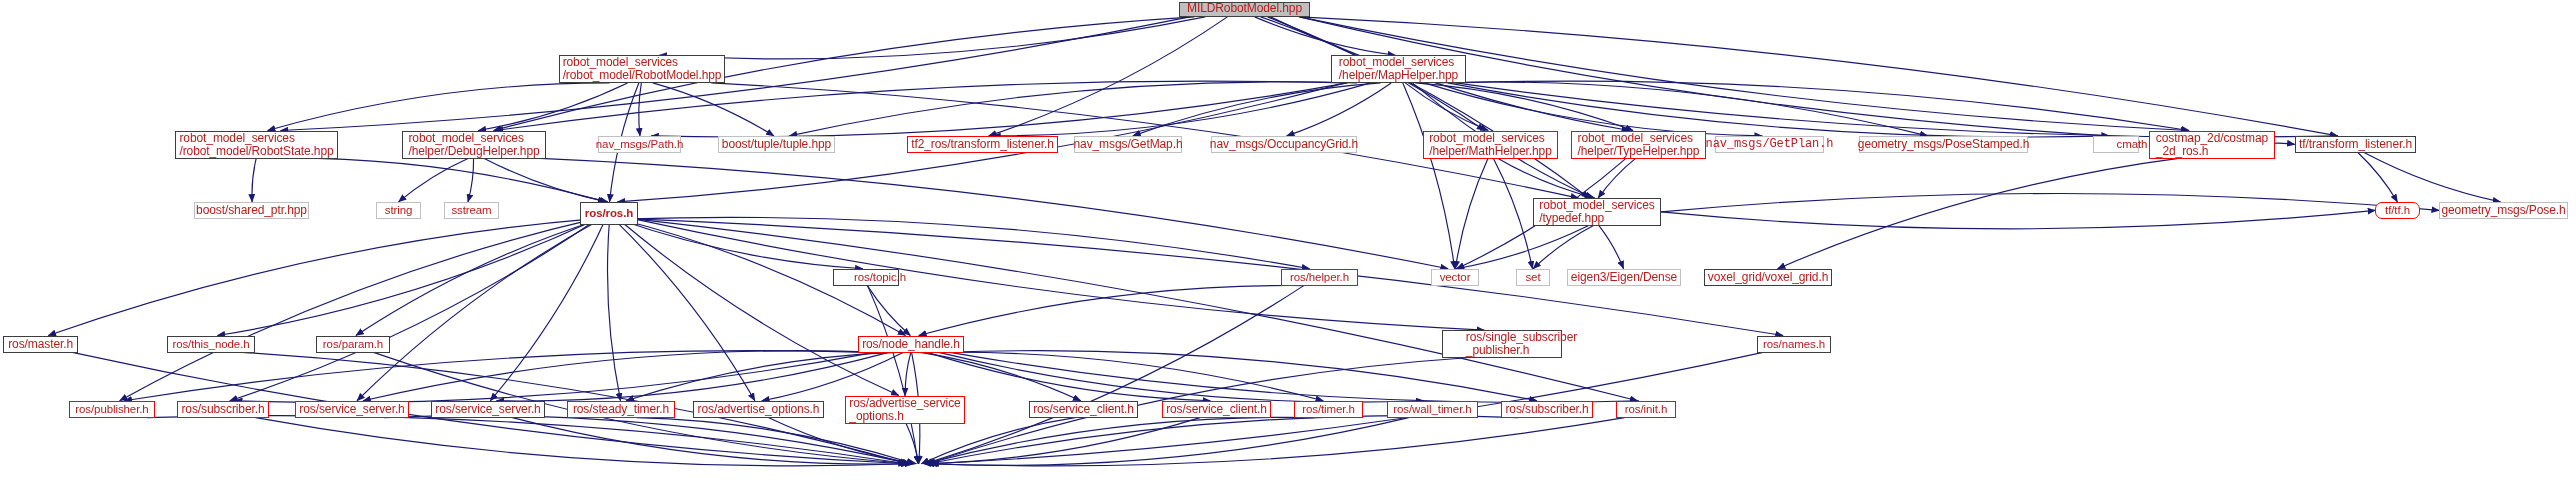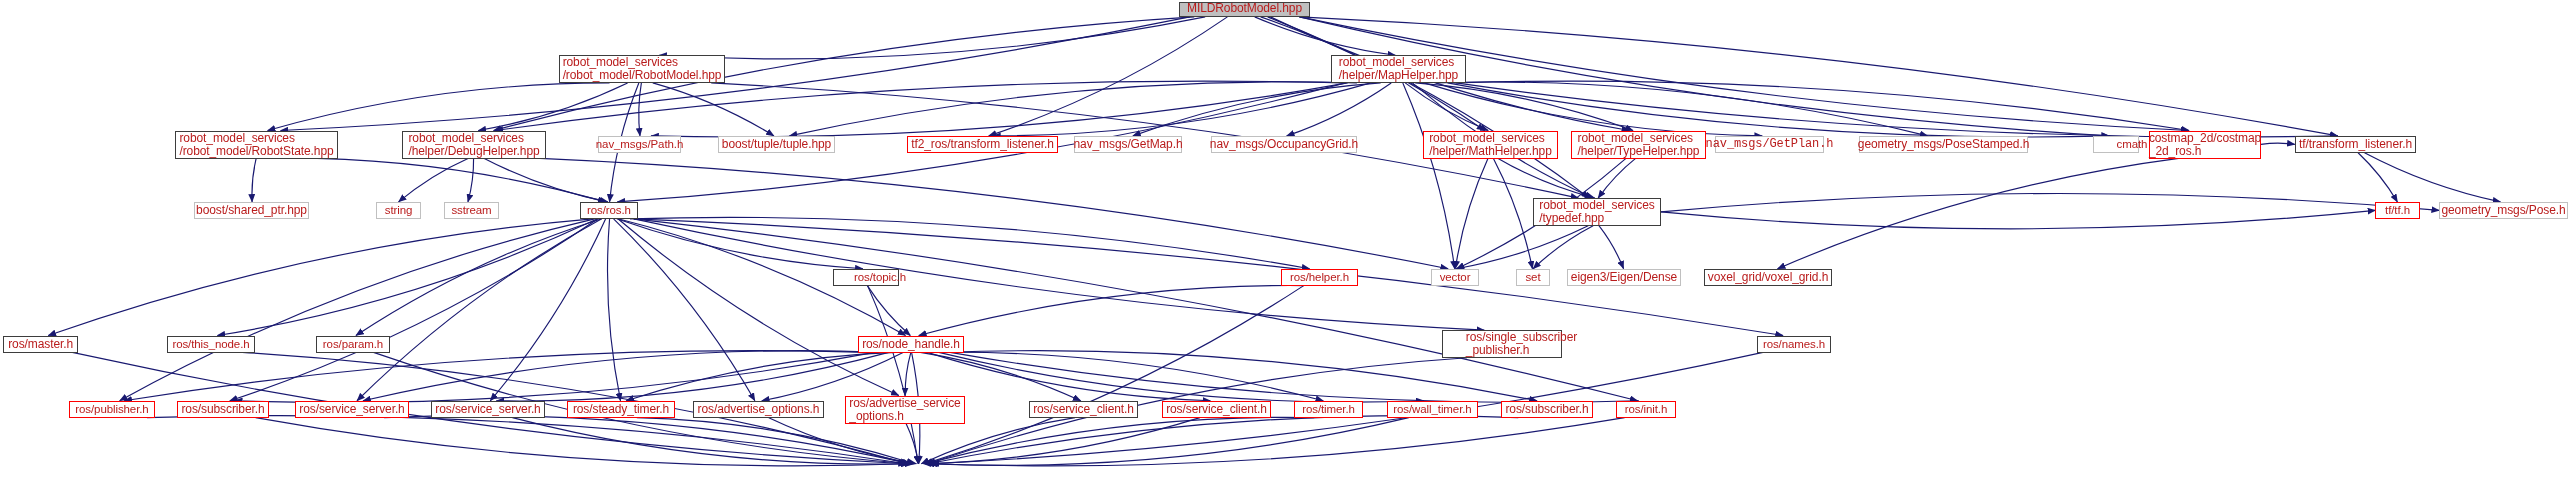--- a/index.html
+++ b/index.html
@@ -191,30 +191,30 @@
       <div class="node red" title="tf2_ros/transform_listener.h" style="left: 907px; top: 136px; width: 151px; height: 17px;">tf2_ros/transform_listener.h</div>
       <div class="node ext" title="nav_msgs/GetMap.h" style="left: 1074px; top: 136px; width: 108px; height: 17px;">nav_msgs/GetMap.h</div>
       <div class="node ext" title="nav_msgs/OccupancyGrid.h" style="left: 1211px; top: 136px; width: 146px; height: 17px;">nav_msgs/OccupancyGrid.h</div>
       <div class="node red" title="robot_model_services/helper/MathHelper.hpp" style="left: 1423px; top: 131px; width: 135px; height: 28px;">robot_model_services
 /helper/MathHelper.hpp</div>
       <div class="node red" title="robot_model_services/helper/TypeHelper.hpp" style="left: 1571px; top: 131px; width: 135px; height: 28px;">robot_model_services
 /helper/TypeHelper.hpp</div>
       <div class="node ext" title="nav_msgs/GetPlan.h" style="left: 1715px; top: 136px; width: 109px; height: 17px; font-family: Liberation Mono, monospace;">nav_msgs/GetPlan.h</div>
       <div class="node ext" title="geometry_msgs/PoseStamped.h" style="left: 1859px; top: 136px; width: 169px; height: 17px;">geometry_msgs/PoseStamped.h</div>
       <div class="node ext" title="cmath" style="left: 2093px; top: 136px; width: 46px; height: 17px; font-size: 11.5px; padding-left: 32px;">cmath</div>
-      <div class="node red" title="costmap_2d/costmap_2d_ros.h" style="left: 2149px; top: 131px; width: 112px; height: 28px;">costmap_2d/costmap
+      <div class="node red" title="costmap_2d/costmap_2d_ros.h" style="left: 2149px; top: 131px; width: 126px; height: 28px;">costmap_2d/costmap
 _2d_ros.h</div>
       <div class="node doc" title="tf/transform_listener.h" style="left: 2295px; top: 136px; width: 121px; height: 17px;">tf/transform_listener.h</div>
       <div class="node ext" title="boost/shared_ptr.hpp" style="left: 194px; top: 202px; width: 115px; height: 17px;">boost/shared_ptr.hpp</div>
       <div class="node ext" title="string" style="left: 376px; top: 202px; width: 45px; height: 17px; font-size: 11.5px;">string</div>
       <div class="node ext" title="sstream" style="left: 444px; top: 202px; width: 55px; height: 17px; font-size: 11.5px;">sstream</div>
-      <div class="node doc" title="ros/ros.h" style="left: 580px; top: 202px; width: 58px; height: 17px; font-size: 11.5px;">ros/ros.h</div>
+      <div class="node doc" title="ros/ros.h" style="left: 580px; top: 202px; width: 58px; height: 23px; font-size: 11.5px; font-weight: bold;">ros/ros.h</div>
       <div class="node doc" title="robot_model_services/typedef.hpp" style="left: 1533px; top: 198px; width: 128px; height: 28px;">robot_model_services
 /typedef.hpp</div>
-      <div class="node red" title="tf/tf.h" style="left: 2375px; top: 202px; width: 45px; height: 17px; font-size: 11.5px;">tf/tf.h</div>
+      <div class="node red" title="tf/tf.h" style="left: 2375px; top: 202px; width: 45px; height: 17px; font-size: 11.5px; border-radius: 7px;">tf/tf.h</div>
       <div class="node ext" title="geometry_msgs/Pose.h" style="left: 2439px; top: 202px; width: 129px; height: 17px;">geometry_msgs/Pose.h</div>
       <div class="node doc" title="ros/topic.h" style="left: 833px; top: 269px; width: 66px; height: 17px; font-size: 11.5px; padding-left: 28px;">ros/topic.h</div>
       <div class="node red" title="ros/service.h" style="left: 1281px; top: 269px; width: 77px; height: 17px; font-size: 11.5px;">ros/helper.h</div>
       <div class="node ext" title="vector" style="left: 1431px; top: 269px; width: 48px; height: 17px; font-size: 11.5px;">vector</div>
       <div class="node ext" title="set" style="left: 1516px; top: 269px; width: 34px; height: 17px; font-size: 11.5px;">set</div>
       <div class="node ext" title="eigen3/Eigen/Dense" style="left: 1567px; top: 269px; width: 114px; height: 17px;">eigen3/Eigen/Dense</div>
       <div class="node doc" title="voxel_grid/voxel_grid.h" style="left: 1704px; top: 269px; width: 128px; height: 17px;">voxel_grid/voxel_grid.h</div>
       <div class="node doc" title="ros/master.h" style="left: 3.1px; top: 336px; width: 75px; height: 17px; font-size: 12px;">ros/master.h</div>
       <div class="node doc" title="ros/this_node.h" style="left: 167px; top: 336px; width: 88px; height: 17px; font-size: 11.5px;">ros/this_node.h</div>
       <div class="node doc" title="ros/param.h" style="left: 316px; top: 336px; width: 74px; height: 17px; font-size: 11.5px;">ros/param.h</div>

